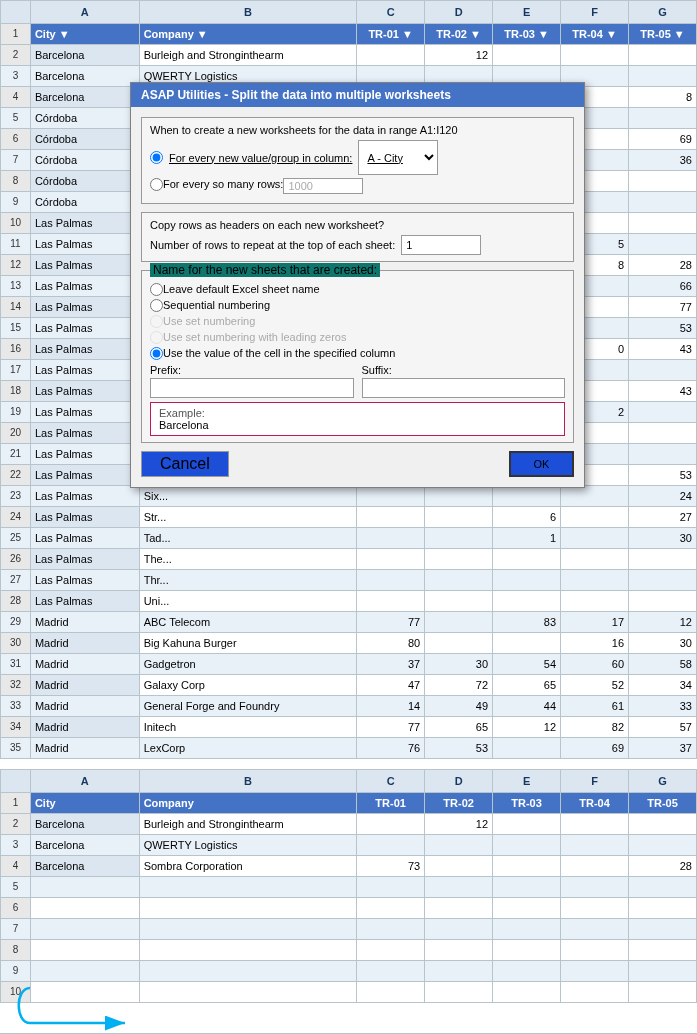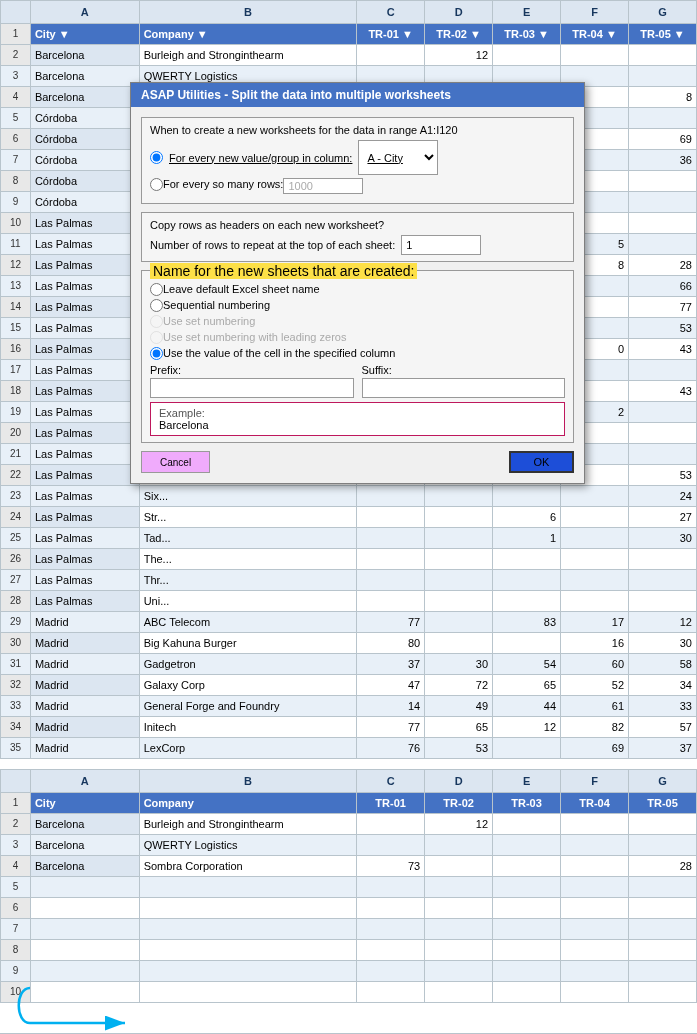--- a/index.html
+++ b/index.html
@@ -95,23 +95,23 @@
     }
     .dialog-section-title {
       font-size: 11px;
       color: #000;
       margin-bottom: 4px;
     }
     .section-label {
       position: absolute;
       top: -8px;
       left: 8px;
-      background: #fde047;
+      background: #0f766e;
       padding: 0 3px;
-      font-size: 14px;
+      font-size: 12px;
       color: #000;
     }
     .radio-row {
       display: flex;
       align-items: flex-start;
       margin-bottom: 3px;
     }
     .radio-row label { font-size: 11px; color: #000; }
     .radio-row input[type="radio"] { margin: 0; }
     .row-with-dropdown {
@@ -168,24 +168,24 @@
       margin-top: 4px;
     }
     .example-label { font-size: 11px; color: #555; }
     .example-value { font-size: 11px; color: #000; }
     .dialog-buttons {
       display: flex;
       justify-content: space-between;
       margin-top: 8px;
     }
     .btn-cancel {
-      background: #f0abfc;
+      background: #1d4ed8;
       border: 1px solid #999;
       padding: 3px 18px;
-      font-size: 10px;
+      font-size: 16px;
       cursor: pointer;
       min-width: 65px;
     }
     .btn-ok {
       background: #1d4ed8;
       border: 2px solid #333;
       padding: 3px 6px;
       font-size: 11px;
       font-weight: normal;
       cursor: pointer;

